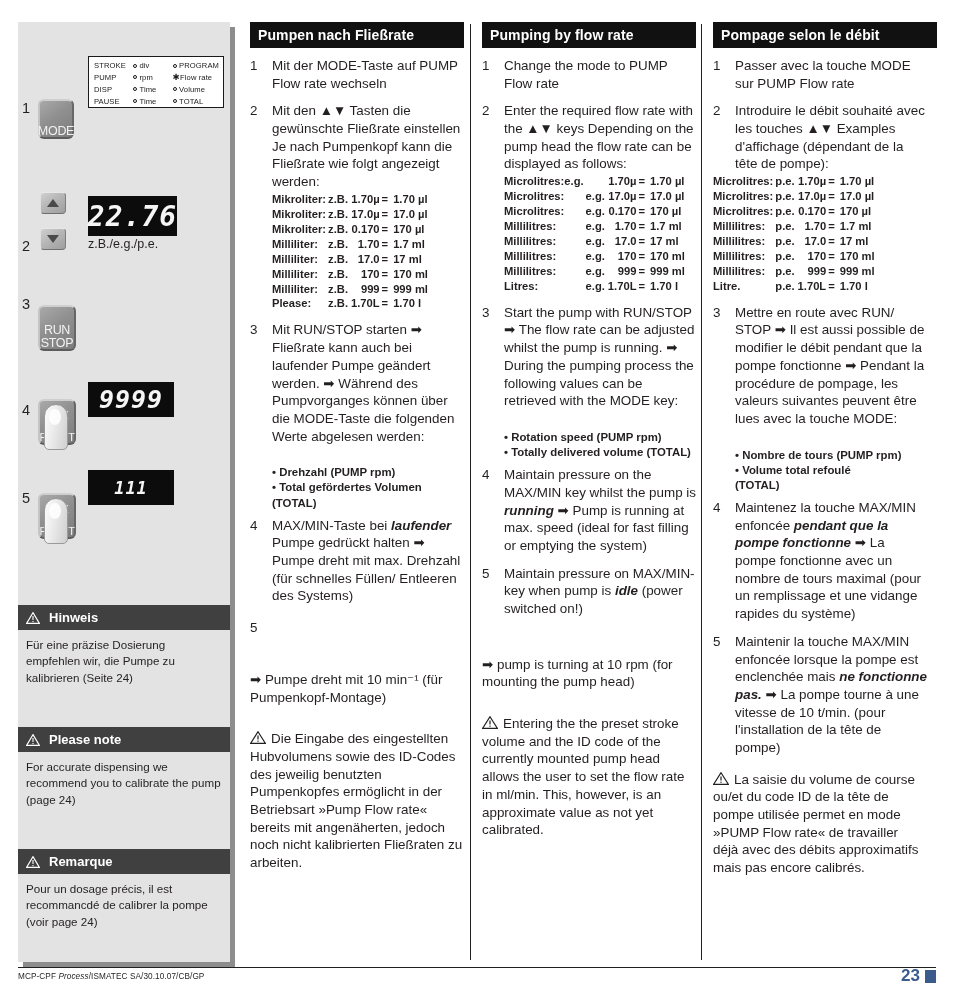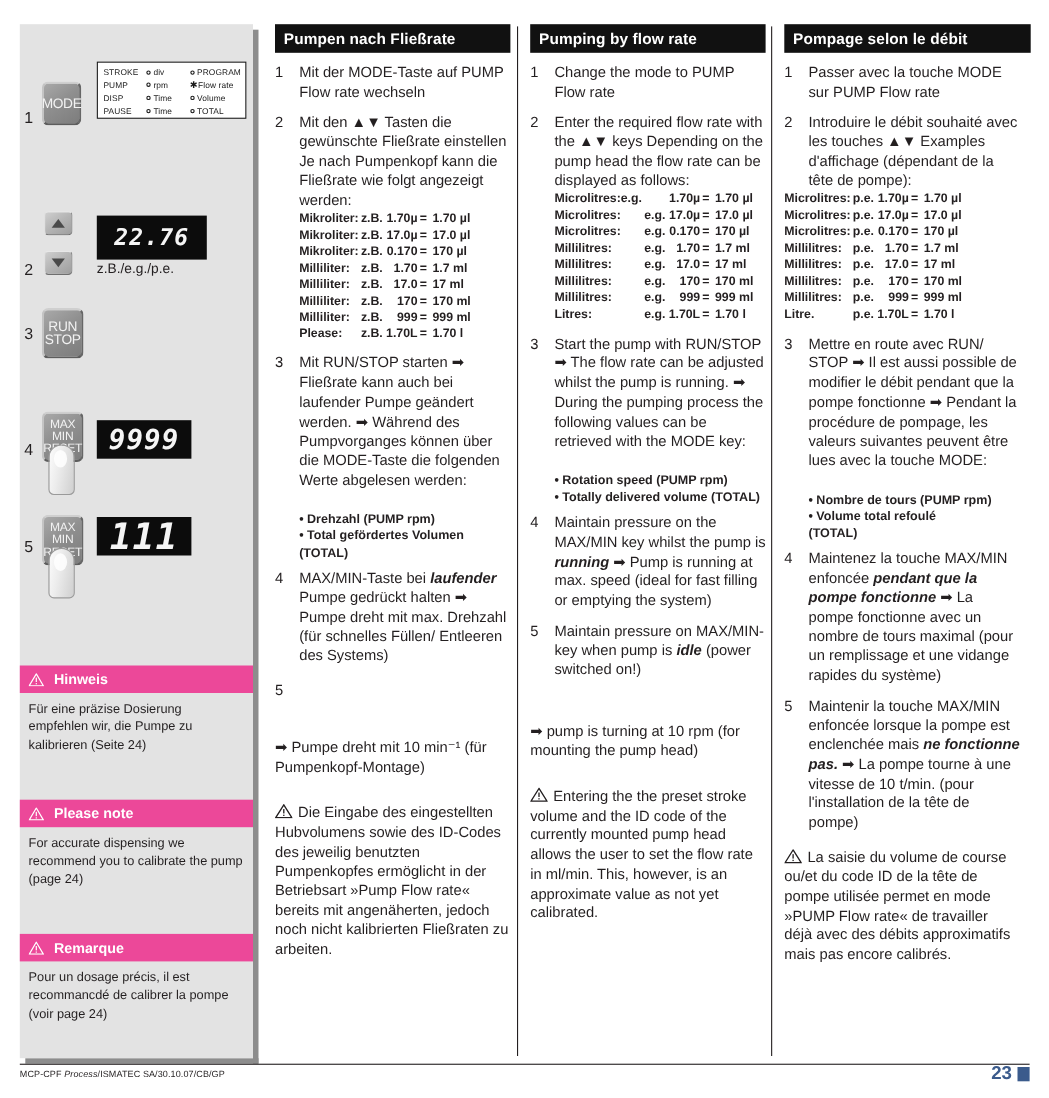--- a/index.html
+++ b/index.html
@@ -40,22 +40,23 @@
     border-radius: 6px;
     border-top: 2px solid #cfcfcf;
     border-left: 2px solid #c4c4c4;
     border-bottom: 2px solid #5d5d5d;
     border-right: 2px solid #676767;
     color: #f2f2f2;
     text-align: center;
     font-size: 13px;
     letter-spacing: -0.3px;
     display: flex; flex-direction: column;
-    align-items: center; justify-content: center;
+    align-items: center; justify-content: flex-end;
     line-height: 1.0;
+    margin-top: 25px;
   }
   .btn-mode { left: 38px; top: 74px; width: 36px; height: 40px; font-size: 12.5px; }
   .btn-runstop { left: 38px; top: 280px; width: 38px; height: 46px; font-size: 12.5px; }
   .btn-maxmin { left: 38px; top: 374px; width: 38px; height: 46px; font-size: 11px; }
   .btn-maxmin2 { left: 38px; top: 468px; width: 38px; height: 46px; font-size: 11px; }
 
   .btn-arrow {
     position: absolute; width: 26px; height: 22px;
     background: linear-gradient(145deg,#cfcfcf 0%, #b4b4b4 50%, #9e9e9e 100%);
     border-radius: 4px;
@@ -107,32 +108,32 @@
   
   .lcd {
     position: absolute; background: #0c0c0c;
     display: flex; align-items: center; justify-content: center;
     color: #f5f5f5;
     font-family: "DejaVu Sans Mono", monospace;
     font-weight: 700;
     font-style: italic;
     letter-spacing: 1px;
   }
-  .lcd1 { left: 88px; top: 196px; width: 100px; height: 40px; font-size: 21px; }
+  .lcd1 { left: 88px; top: 196px; width: 89px; height: 40px; font-size: 28px; }
   .lcd2 { left: 88px; top: 382px; width: 86px; height: 35px; font-size: 25px; }
-  .lcd3 { left: 88px; top: 470px; width: 86px; height: 35px; font-size: 33px; }
+  .lcd3 { left: 88px; top: 470px; width: 86px; height: 35px; font-size: 17px; }
   .lcd-cap {
     position: absolute; left: 88px; top: 237px;
     font-size: 12.5px; color: #231f20;
   }
 
   
   .note { position: absolute; left: 18px; width: 212px; }
   .note-hdr {
-    background: #ec4899; color: #ffffff;
+    background: #404040; color: #ffffff;
     font-size: 13px; font-weight: bold;
     padding: 5px 12px 5px 8px;
     display: flex; align-items: center; gap: 9px;
   }
   .warn-tri { display:inline-block; position: relative; width: 14px; height: 12px; }
   .warn-tri svg { position:absolute; left:0; top:0; }
   .note-body {
     font-size: 11.6px; line-height: 1.42; color: #231f20;
     padding: 7px 8px 0 8px;
   }

